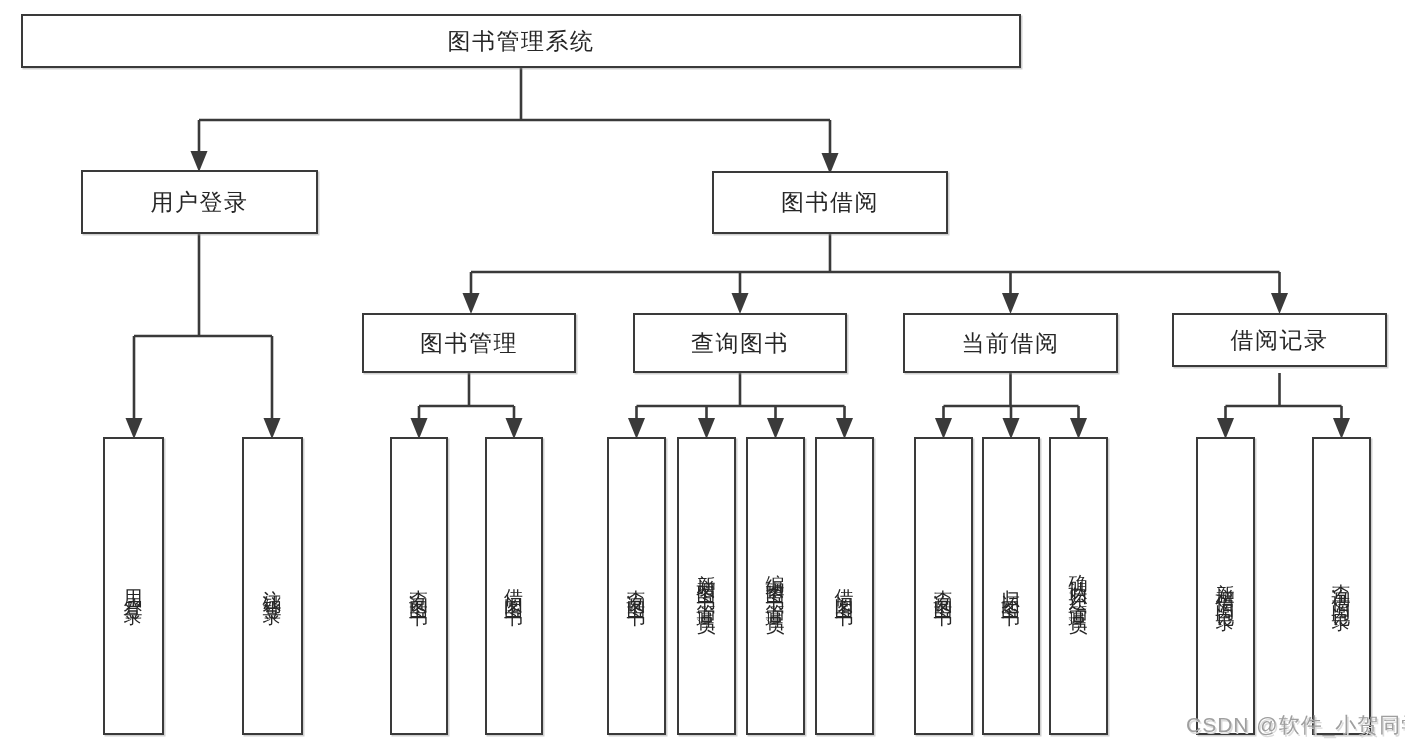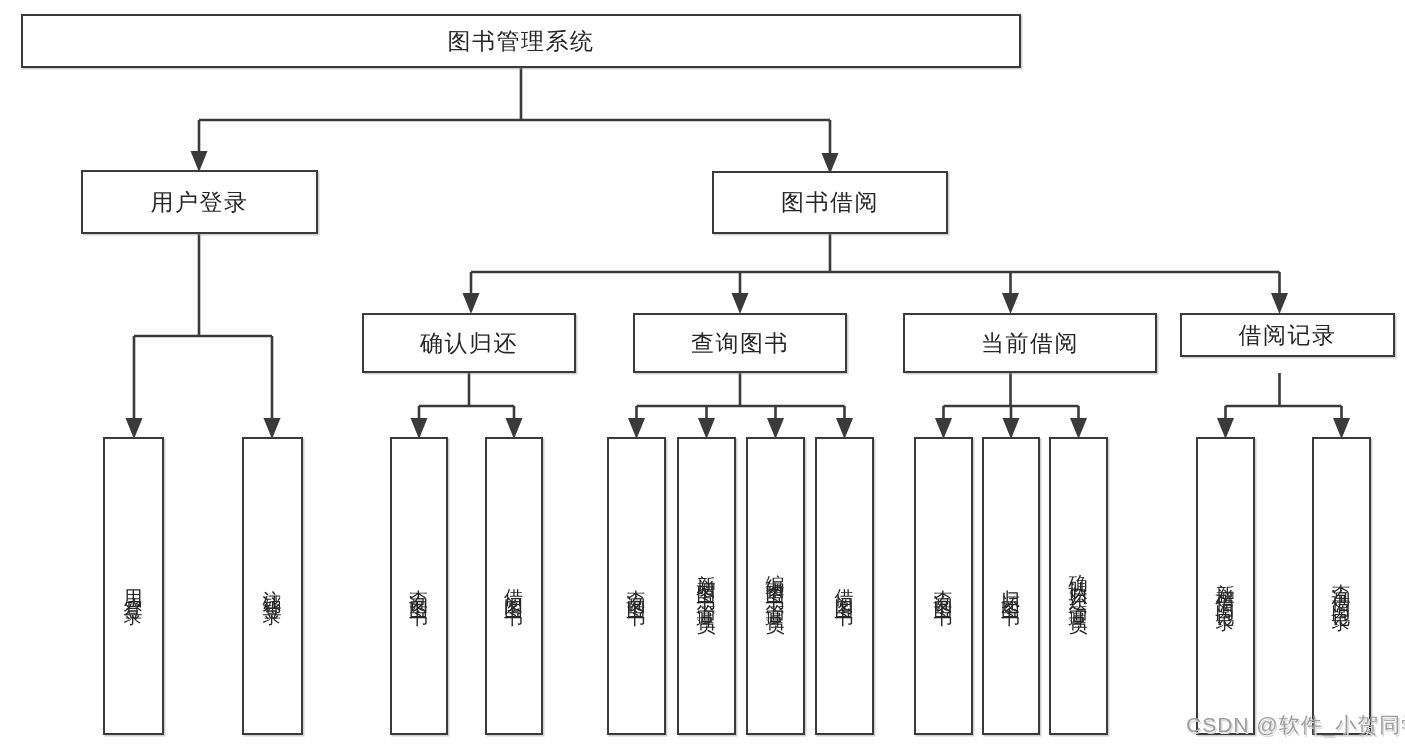--- a/index.html
+++ b/index.html
@@ -70,24 +70,24 @@
     <use href="#arrow" transform="translate(1078.5,439)"></use>
     <use href="#arrow" transform="translate(1225.5,439)"></use>
     <use href="#arrow" transform="translate(1341.5,439)"></use>
   </svg>
 
   <div class="box h" style="left:21px;top:14px;width:1000px;height:54px;">图书管理系统</div>
 
   <div class="box h" style="left:81px;top:170px;width:237px;height:64px;">用户登录</div>
   <div class="box h" style="left:712px;top:171px;width:236px;height:63px;">图书借阅</div>
 
-  <div class="box h" style="left:362px;top:313px;width:214px;height:60px;">确认归还</div>
+  <div class="box h" style="left:362px;top:313px;width:214px;height:60px;">图书管理</div>
   <div class="box h" style="left:633px;top:313px;width:214px;height:60px;">查询图书</div>
-  <div class="box h" style="left:903px;top:313px;width:254px;height:60px;">当前借阅</div>
-  <div class="box h" style="left:1172px;top:313px;width:215px;height:44px;margin-left:8px;">借阅记录</div>
+  <div class="box h" style="left:903px;top:313px;width:215px;height:60px;">当前借阅</div>
+  <div class="box h" style="left:1172px;top:313px;width:215px;height:54px;">借阅记录</div>
 
   <div class="box v" style="left:103px;top:437px;width:61px;height:298px;">用户登录</div>
   <div class="box v" style="left:242px;top:437px;width:61px;height:298px;">注销登录</div>
 
   <div class="box v" style="left:390px;top:437px;width:58px;height:298px;">查询图书</div>
   <div class="box v" style="left:485px;top:437px;width:58px;height:298px;">借阅图书</div>
 
   <div class="box v" style="left:607px;top:437px;width:59px;height:298px;">查询图书</div>
   <div class="box v" style="left:677px;top:437px;width:59px;height:298px;">新增图书（管理员）</div>
   <div class="box v" style="left:746px;top:437px;width:59px;height:298px;">编辑图书（管理员）</div>

